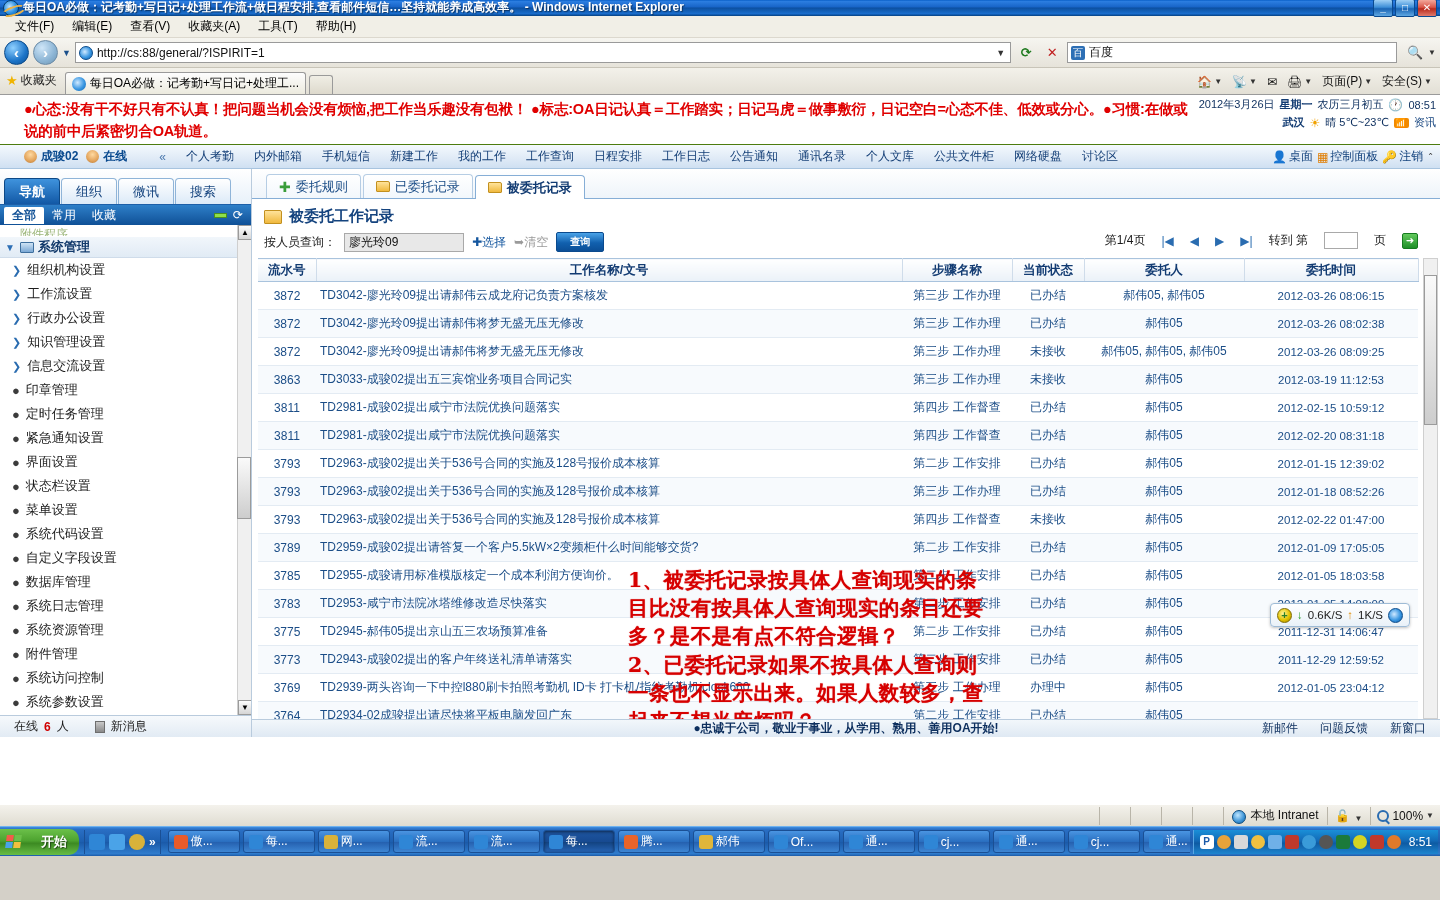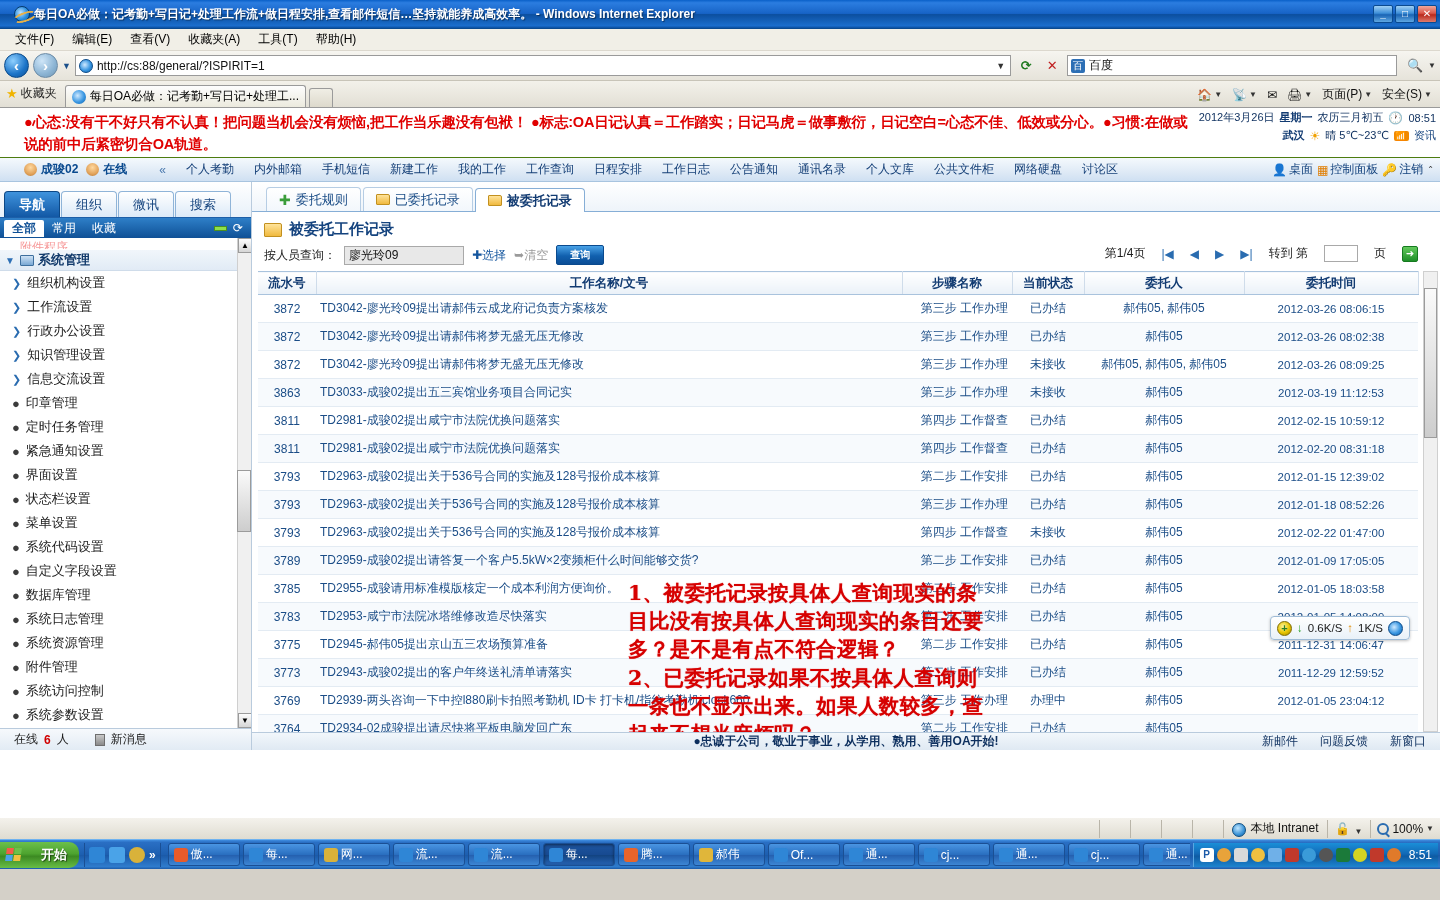--- a/index.html
+++ b/index.html
@@ -6,25 +6,25 @@
   html, body {
     margin: 0; padding: 0;
     width: 1440px; height: 900px;
     overflow: hidden;
     font-family: "Liberation Sans", "DejaVu Sans", sans-serif;
     font-size: 12px;
     background: #d4d0c8;
   }
   
   #titlebar {
-    height: 29px;
+    height: 16px;
     background: linear-gradient(to bottom, #0a60c8 0%, #2b7de0 10%, #1763c6 48%, #0c4f9f 52%, #1b6ecd 92%, #0b4e9e 100%);
     display: flex; align-items: center;
     color: #fff; font-weight: bold; font-size: 12px;
-    padding-left: 14px;
+    padding-left: 3px;
     border-bottom: 1px solid #0a4a90;
   }
   #titlebar .ie-logo {
     width: 16px; height: 16px; margin-right: 4px;
     background: radial-gradient(circle at 40% 40%, #bfe3ff 0%, #2b8fe0 55%, #0b5fa5 100%);
     border-radius: 50%;
     border: 1px solid #063a6b;
     position: relative;
   }
   #titlebar .ie-logo::after {
@@ -174,21 +174,21 @@
     height: 20px; background: linear-gradient(to bottom,#2e7fc8,#0f5096);
     display: flex; align-items: center; gap: 0; color: #fff; font-size: 12px; padding: 0 4px;
   }
   #sbfilter .f { padding: 0 8px; }
   #sbfilter .f.active { background: #fff; color: #0d4e94; font-weight: bold; border-radius: 2px 2px 0 0; }
   #sbfilter .tools { margin-left: auto; display: flex; gap: 6px; align-items: center; padding-right: 4px; }
   .greenbar { width: 13px; height: 5px; background: #8fe04a; display: inline-block; border: 1px solid #4b8f20; }
 
   #sbtree { flex: 1; position: relative; overflow: hidden; background: #fff; }
   #sbtreeinner { position: absolute; inset: 0 14px 0 0; overflow: hidden; }
-  .partial { color: #ef4444; font-size: 12px; padding: 1px 0 1px 20px; opacity: .55; height: 11px; overflow: hidden; }
+  .partial { color: #4d7c0f; font-size: 12px; padding: 1px 0 1px 20px; opacity: .55; height: 11px; overflow: hidden; }
   .grp {
     display: flex; align-items: center; gap: 4px; height: 22px;
     background: linear-gradient(to bottom,#f1f6fb,#e1ebf5);
     border-top: 1px solid #fff; border-bottom: 1px solid #cfdcea;
     font-weight: bold; color: #123a6b; font-size: 13px; padding-left: 4px;
   }
   .grp .tri { color: #2d6fb5; font-size: 10px; width: 12px; text-align: center; }
   .pcicon { width: 14px; height: 11px; background: linear-gradient(to bottom,#cfe3f5,#7aa8d4); border: 1px solid #3e6f9e; border-radius: 1px; }
   .node { display: flex; align-items: center; gap: 6px; height: 24px; font-size: 13px; color: #1c1c1c; padding-left: 12px; }
   .node .arrow { color: #2a6cb0; font-size: 11px; font-weight: bold; }
@@ -249,21 +249,21 @@
     border-top: 1px solid #a9c3dd; border-bottom: 1px solid #a9c3dd; border-right: 1px solid #cfdcea;
     color: #123b72; font-weight: bold; height: 23px; font-size: 12.5px;
   }
   table.grid td {
     border-bottom: 1px solid #e3ebf3; height: 28px; color: #1b4d87;
     padding: 0 4px; white-space: nowrap; overflow: hidden; text-overflow: ellipsis;
   }
   table.grid tr.alt td { background: #f7fafd; }
   td.c-id { text-align: center; color: #1b1b1b; }
   td.c-name { color: #1b4d87; padding-left: 8px; }
-  td.c-step { text-align: right; color: #1b4d87; }
+  td.c-step { text-align: center; color: #1b4d87; }
   td.c-state { text-align: center; color: #1b1b1b; }
   td.c-person { text-align: center; color: #1b1b1b; }
   td.c-time { text-align: center; color: #1b1b1b; font-size: 11.5px; }
 
   #gridscroll { position: absolute; right: 2px; top: 0; bottom: 0; width: 15px; background: #f0f0f0; border: 1px solid #cfcfcf; }
   #gridthumb { position: absolute; left: 0; top: 16px; width: 13px; height: 150px; background: linear-gradient(to bottom,#fafafa,#cdcdcd); border: 1px solid #9b9b9b; }
 
   
   #annot {
     position: absolute; left: 370px; top: 308px; width: 548px;

